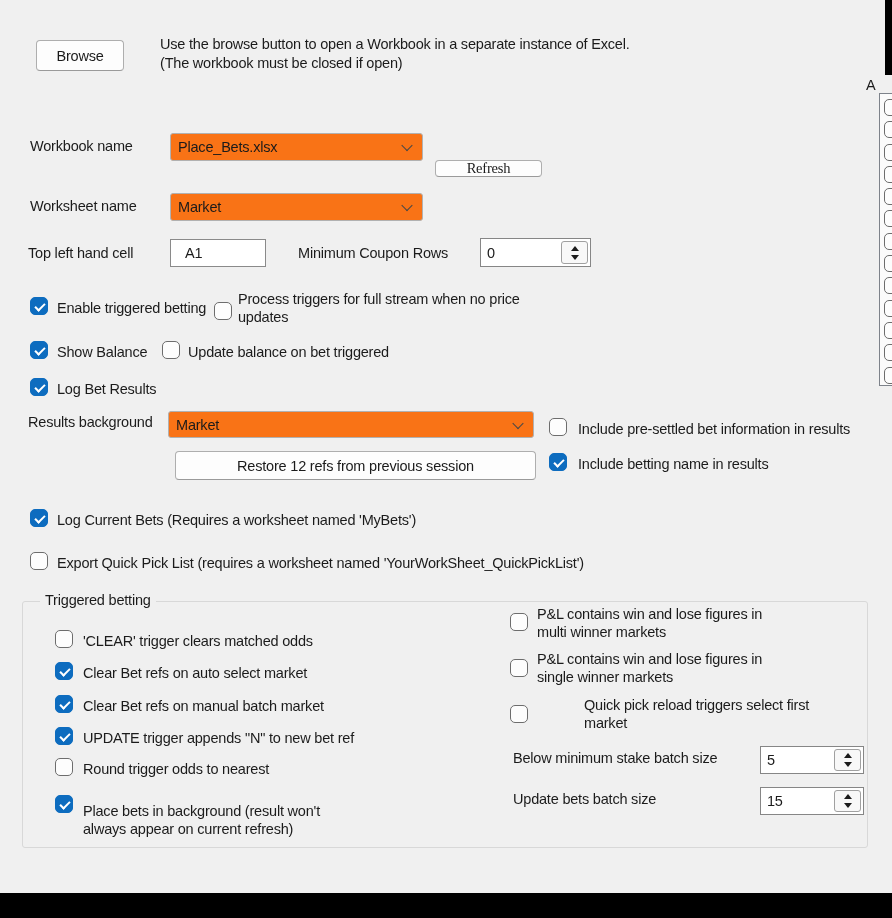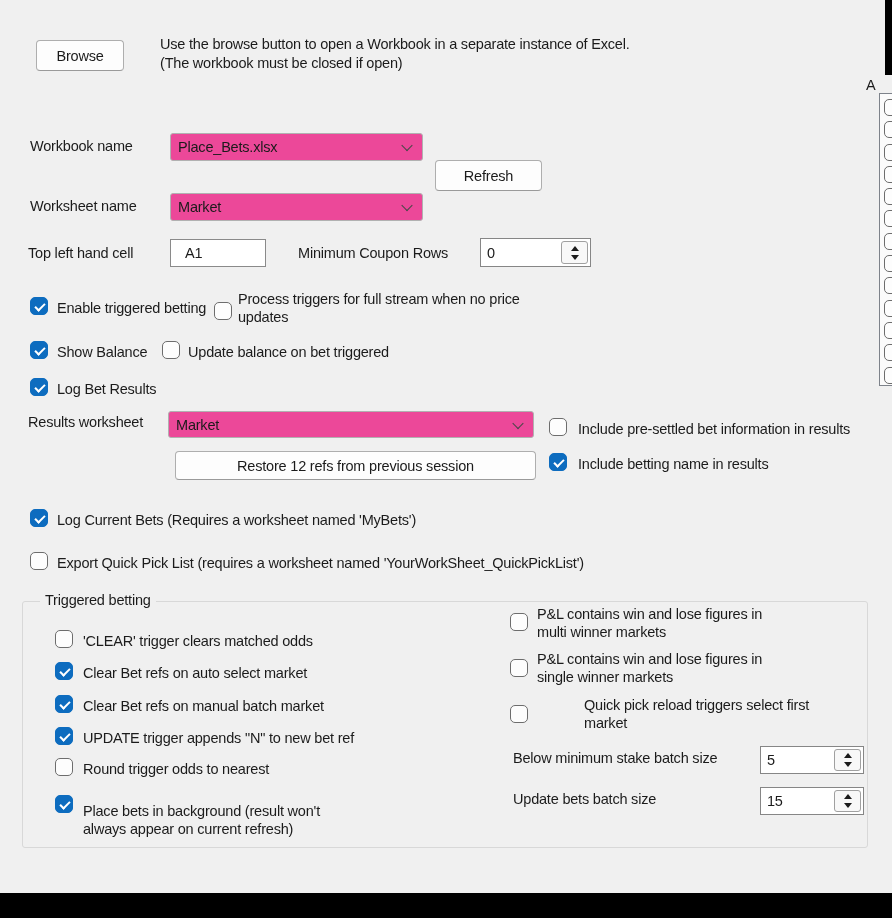--- a/index.html
+++ b/index.html
@@ -2,21 +2,21 @@
 <html><head>
 <meta charset="utf-8">
 <style>
   html,body{margin:0;padding:0;background:#000;}
   #screen{position:relative;width:892px;height:918px;background:#f0f0f0;overflow:hidden;
     font-family:"Liberation Sans","DejaVu Sans",sans-serif;font-size:14.5px;color:#1b1b1b;letter-spacing:-0.2px;}
   .lbl{position:absolute;white-space:nowrap;line-height:17px;}
   .lbl.wrap{white-space:normal;line-height:17.5px;}
   .btn{position:absolute;display:flex;align-items:center;justify-content:center;background:#fdfdfd;
     border:1px solid #aeaeae;border-bottom-color:#9a9a9a;border-radius:4px;box-sizing:border-box;cursor:default;}
-  .dd{position:absolute;background:#ec4899;border:1px solid #b1b1b1;border-radius:3px;box-sizing:border-box;
+  .dd{position:absolute;background:#f97316;border:1px solid #b1b1b1;border-radius:3px;box-sizing:border-box;
     display:flex;align-items:center;padding:0 26px 0 7px;}
   .chev{position:absolute;right:11px;top:50%;width:7px;height:7px;border-right:1.5px solid #484848;
     border-bottom:1.5px solid #484848;transform:translateY(-68%) rotate(45deg);}
   .input{position:absolute;background:#fff;border:1px solid #8a8a8a;box-sizing:border-box;
     display:flex;align-items:center;padding-left:14px;}
   .spin{position:absolute;background:#fff;border:1px solid #868686;box-sizing:border-box;display:flex;}
   .spin .val{flex:1;display:flex;align-items:center;padding-left:6px;}
   .spin .btns{width:25px;margin:2px;border:1px solid #a0a0a0;border-radius:3px;background:#f8f8f8;
     display:flex;flex-direction:column;align-items:center;justify-content:center;gap:4px;}
   .tri-up{width:0;height:0;border-left:4px solid transparent;border-right:4px solid transparent;border-bottom:5px solid #1b1b1b;}
@@ -57,21 +57,21 @@
       <span class="cb"></span>
       <span class="cb"></span>
       <span class="cb"></span>
     </div>
 
   <div class="lbl" style="left:30px;top:138px;">Workbook name</div>
   <div class="dd" style="left:170px;top:133px;width:253px;height:28px;">
     <span>Place_Bets.xlsx</span>
     <span class="chev"></span>
   </div>
-  <div class="btn" style="left:435px;top:160px;width:107px;height:31px;">Refresh</div>
+  <div class="btn" style="left:435px;top:160px;width:107px;height:17px;font-family:Liberation Serif, serif;">Refresh</div>
 
   <div class="lbl" style="left:30px;top:198px;">Worksheet name</div>
   <div class="dd" style="left:170px;top:193px;width:253px;height:28px;">
     <span>Market</span>
     <span class="chev"></span>
   </div>
 
   <div class="lbl" style="left:28px;top:245px;">Top left hand cell</div>
   <div class="input" style="left:170px;top:239px;width:96px;height:28px;">
     <span>A1</span>
@@ -91,21 +91,21 @@
   <div class="lbl wrap" style="left:238px;top:291px;width:290px;">Process triggers for full stream when no price updates</div>
 
   <span class="cb checked" style="left:30px;top:341px;"></span>
   <div class="lbl" style="left:57px;top:344px;">Show Balance</div>
   <span class="cb" style="left:162px;top:341px;"></span>
   <div class="lbl" style="left:188px;top:344px;">Update balance on bet triggered</div>
 
   <span class="cb checked" style="left:30px;top:378px;"></span>
   <div class="lbl" style="left:57px;top:381px;">Log Bet Results</div>
 
-  <div class="lbl" style="left:28px;top:414px;">Results worksheet</div>
+  <div class="lbl" style="left:28px;top:414px;">Results background</div>
   <div class="dd" style="left:168px;top:411px;width:366px;height:27px;">
     <span>Market</span>
     <span class="chev"></span>
   </div>
   <span class="cb" style="left:549px;top:418px;"></span>
   <div class="lbl" style="left:578px;top:421px;">Include pre-settled bet information in results</div>
 
   <div class="btn" style="left:175px;top:451px;width:361px;height:29px;">Restore 12 refs from previous session</div>
   <span class="cb checked" style="left:549px;top:453px;"></span>
   <div class="lbl" style="left:578px;top:456px;">Include betting name in results</div>

